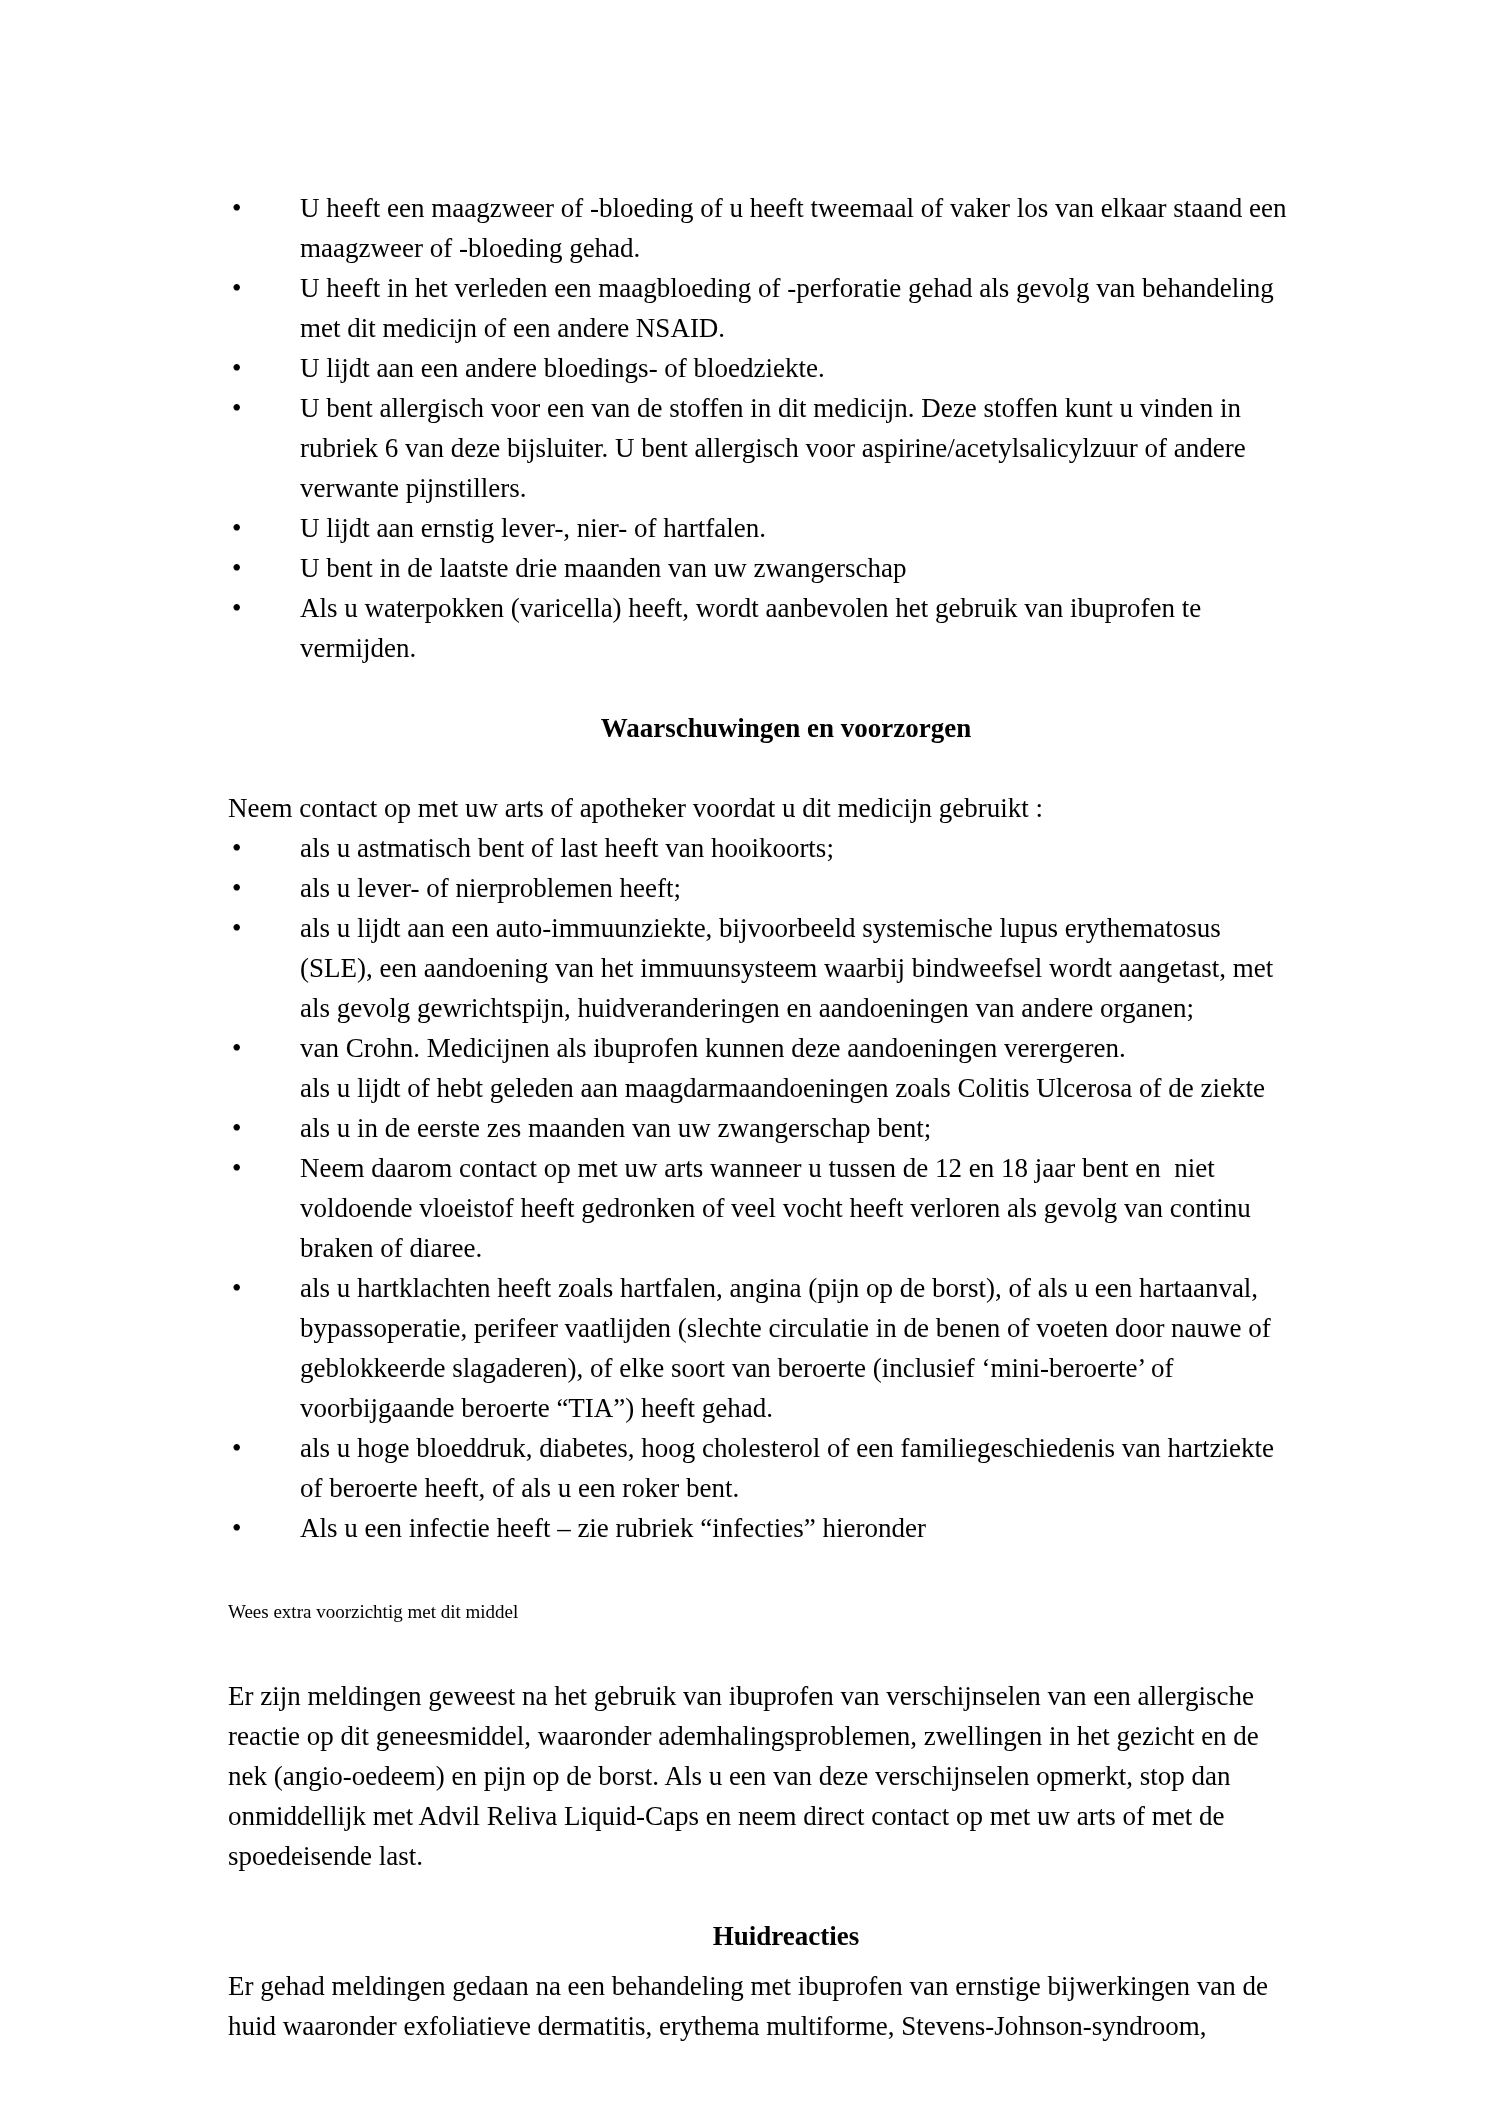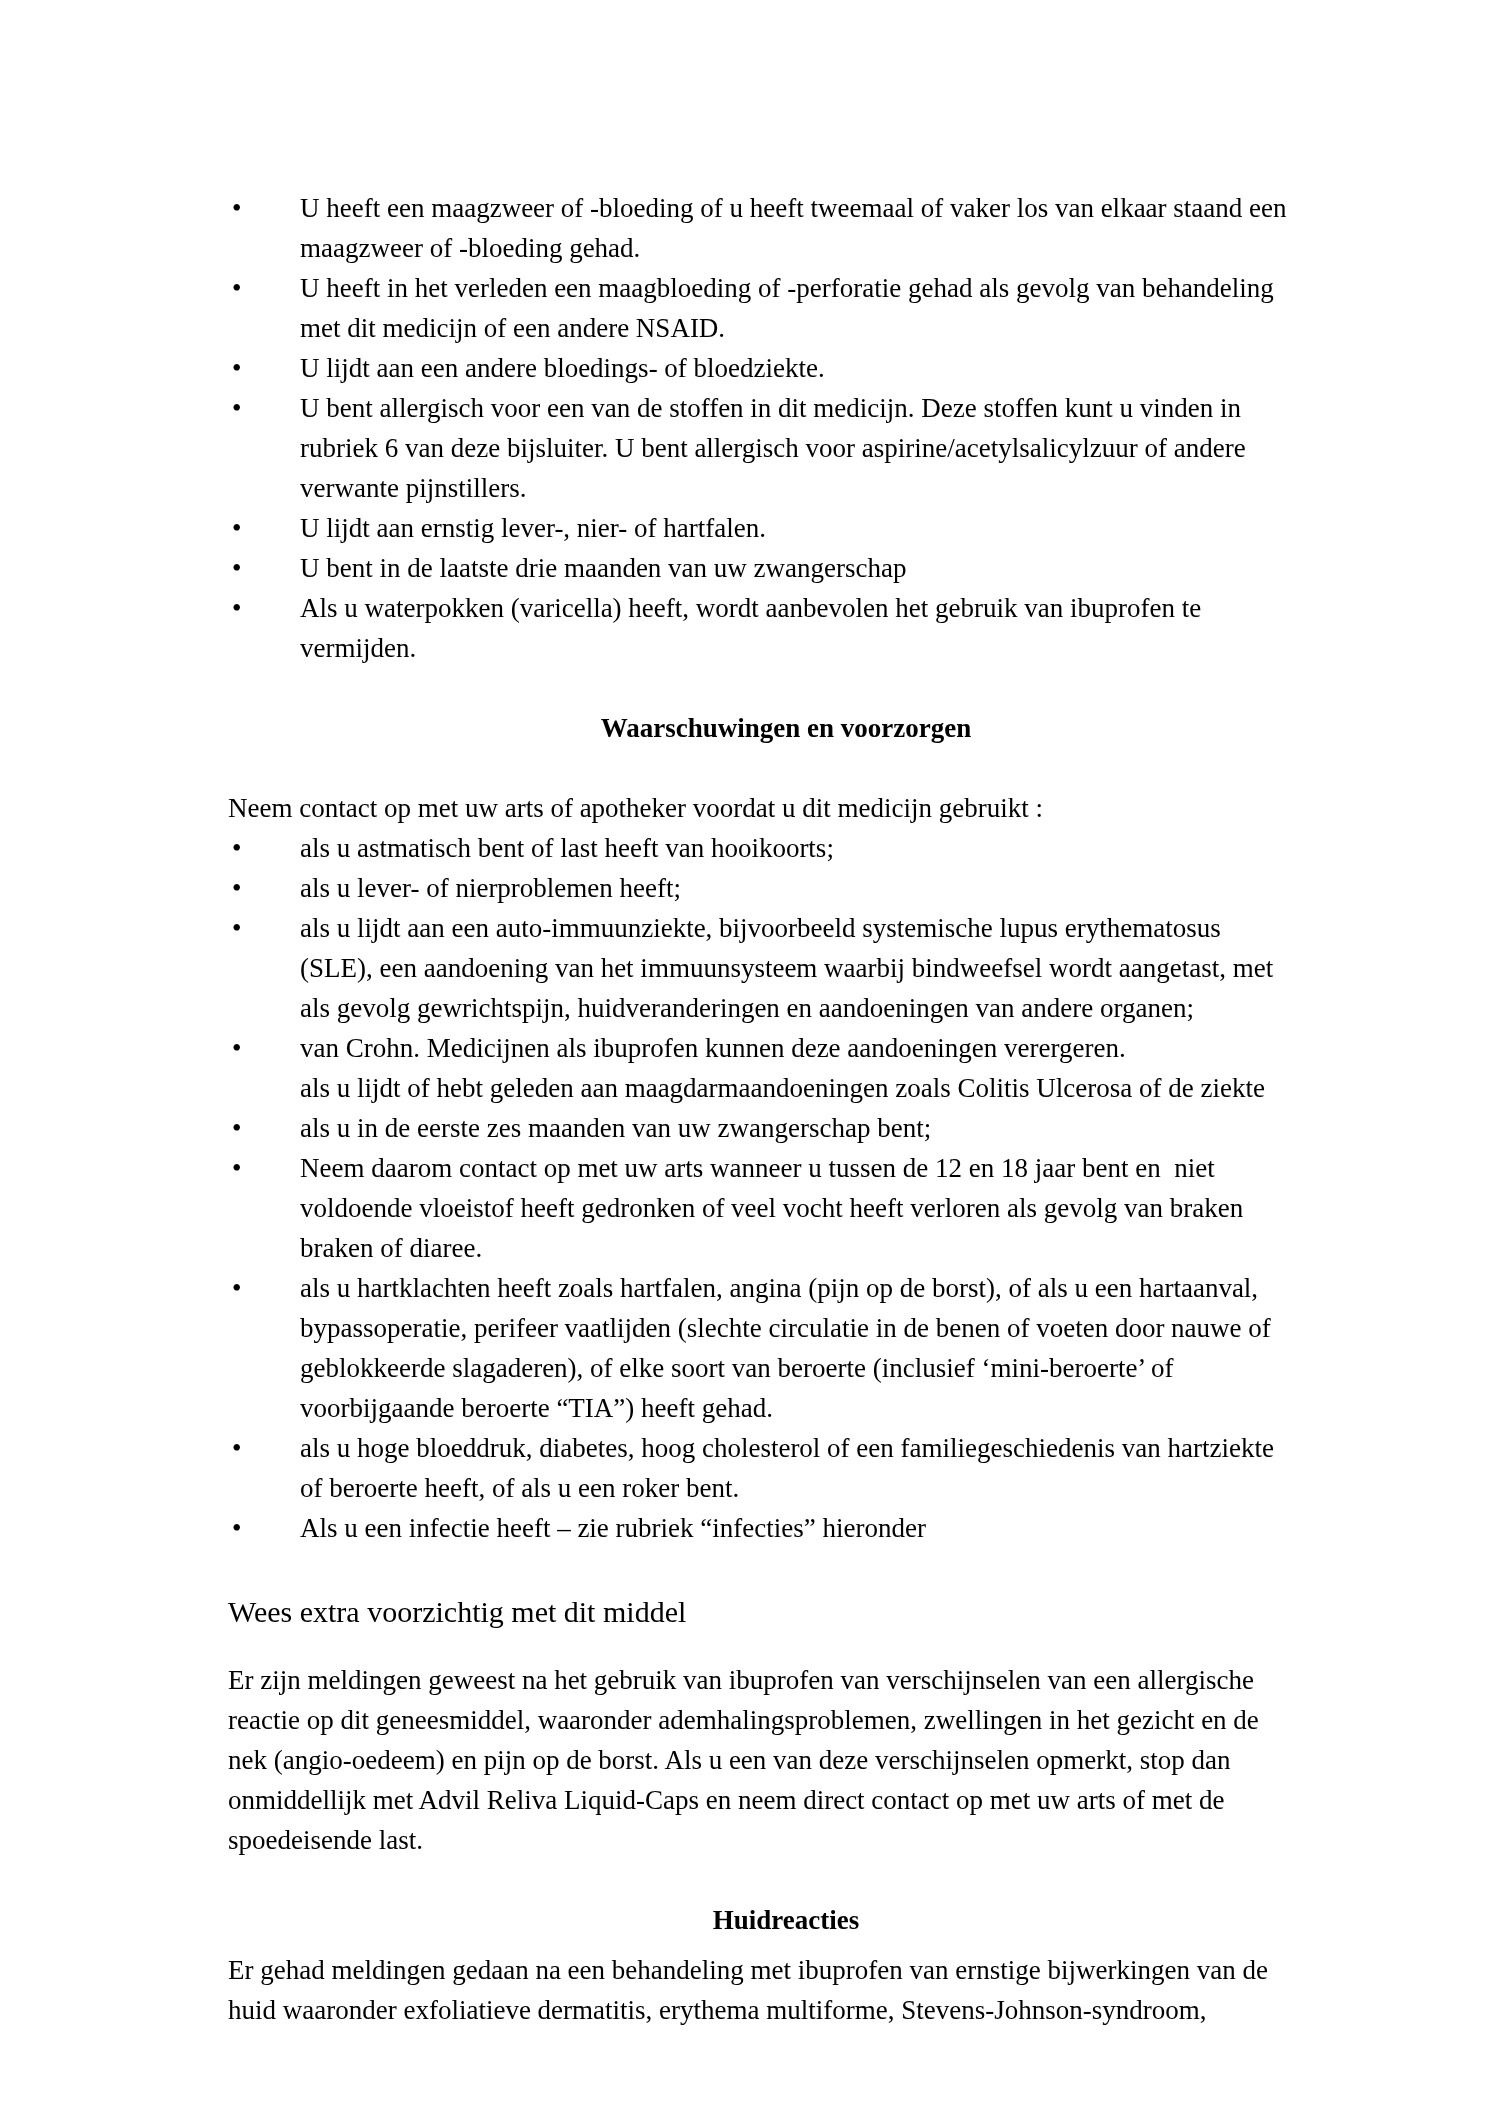--- a/index.html
+++ b/index.html
@@ -26,24 +26,24 @@
     margin-top: 40px;
     margin-bottom: 40px;
     text-align: center;
   }
   .blk-heading.tight {
     margin-top: 40px;
     margin-bottom: 10px;
   }
   .blk-subheading {
     font-weight: normal;
-    font-size: 30px;
+    font-size: 19px;
     line-height: 40px;
     margin-top: 44px;
-    margin-bottom: 28px;
+    margin-bottom: 44px;
   }
   .blk-intro .text-line,
   .blk-intro {
     font-size: 25px;
     line-height: 40px;
   }
   .bullet-item {
     display: flex;
     align-items: flex-start;
   }
@@ -148,21 +148,21 @@
         <div class="bullet-item">
           <span class="bullet-marker">•</span>
           <div class="item-lines">
             <div class="text-line">als u in de eerste zes maanden van uw zwangerschap bent;</div>
           </div>
         </div>
         <div class="bullet-item">
           <span class="bullet-marker">•</span>
           <div class="item-lines">
             <div class="text-line">Neem daarom contact op met uw arts wanneer u tussen de 12 en 18 jaar bent en  niet</div>
-            <div class="text-line">voldoende vloeistof heeft gedronken of veel vocht heeft verloren als gevolg van braken</div>
+            <div class="text-line">voldoende vloeistof heeft gedronken of veel vocht heeft verloren als gevolg van continu</div>
             <div class="text-line">braken of diaree.</div>
           </div>
         </div>
         <div class="bullet-item">
           <span class="bullet-marker">•</span>
           <div class="item-lines">
             <div class="text-line">als u hartklachten heeft zoals hartfalen, angina (pijn op de borst), of als u een hartaanval,</div>
             <div class="text-line">bypassoperatie, perifeer vaatlijden (slechte circulatie in de benen of voeten door nauwe of</div>
             <div class="text-line">geblokkeerde slagaderen), of elke soort van beroerte (inclusief ‘mini-beroerte’ of</div>
             <div class="text-line">voorbijgaande beroerte “TIA”) heeft gehad.</div>

